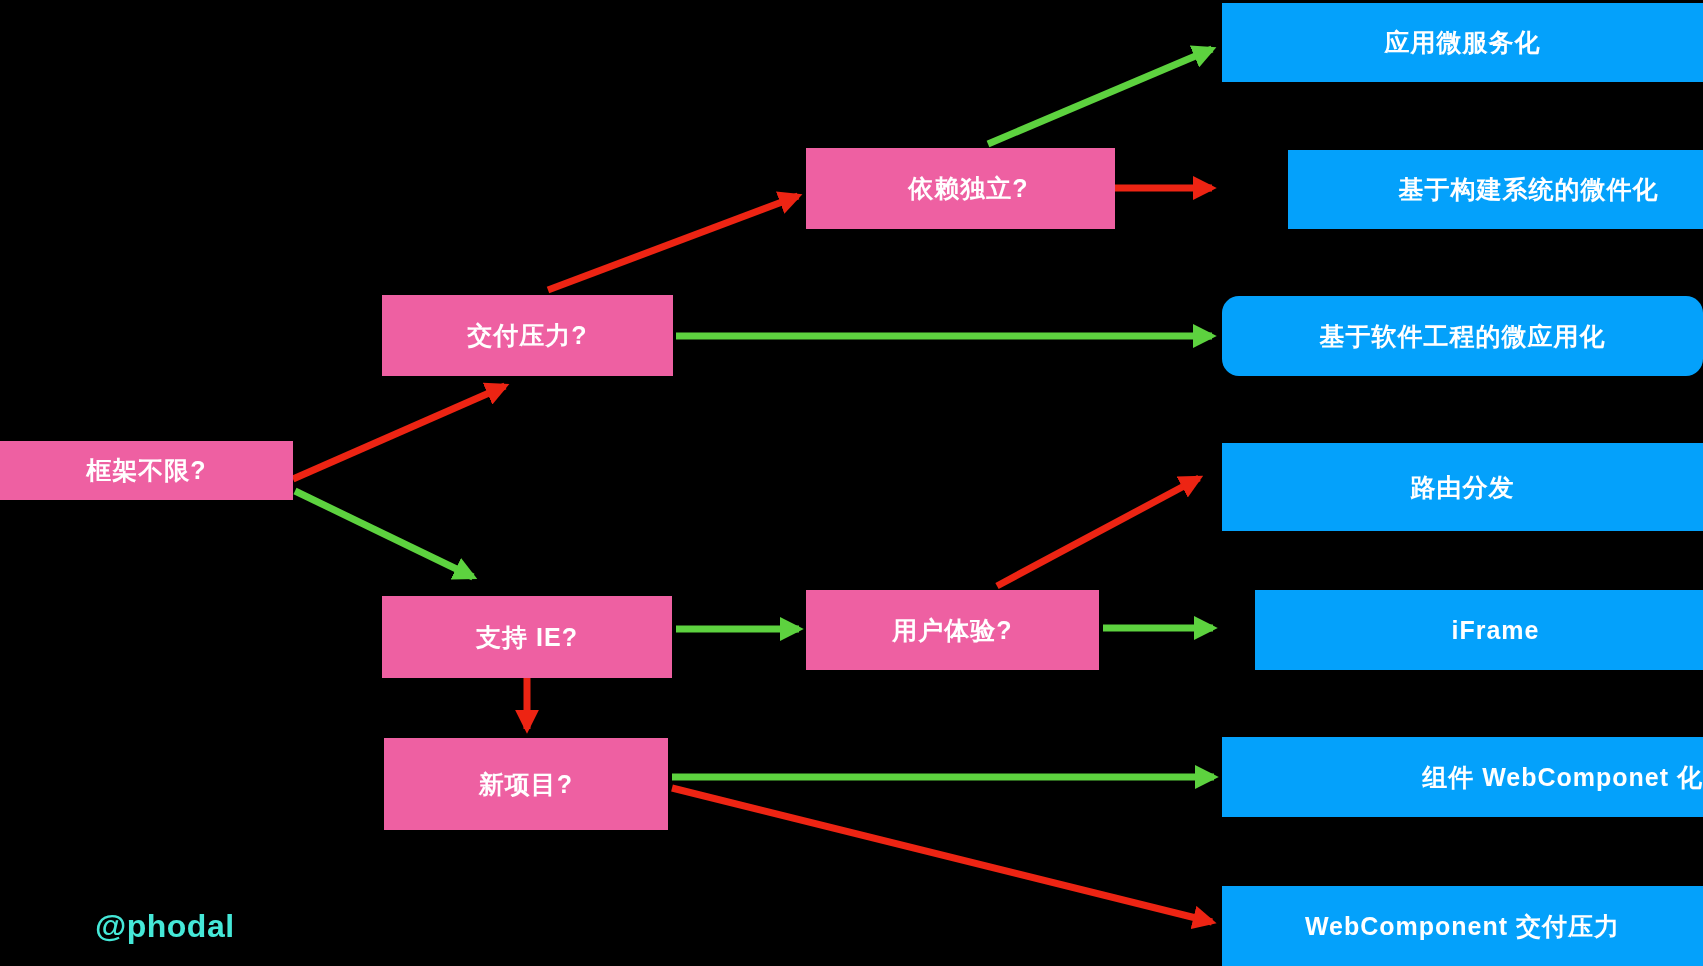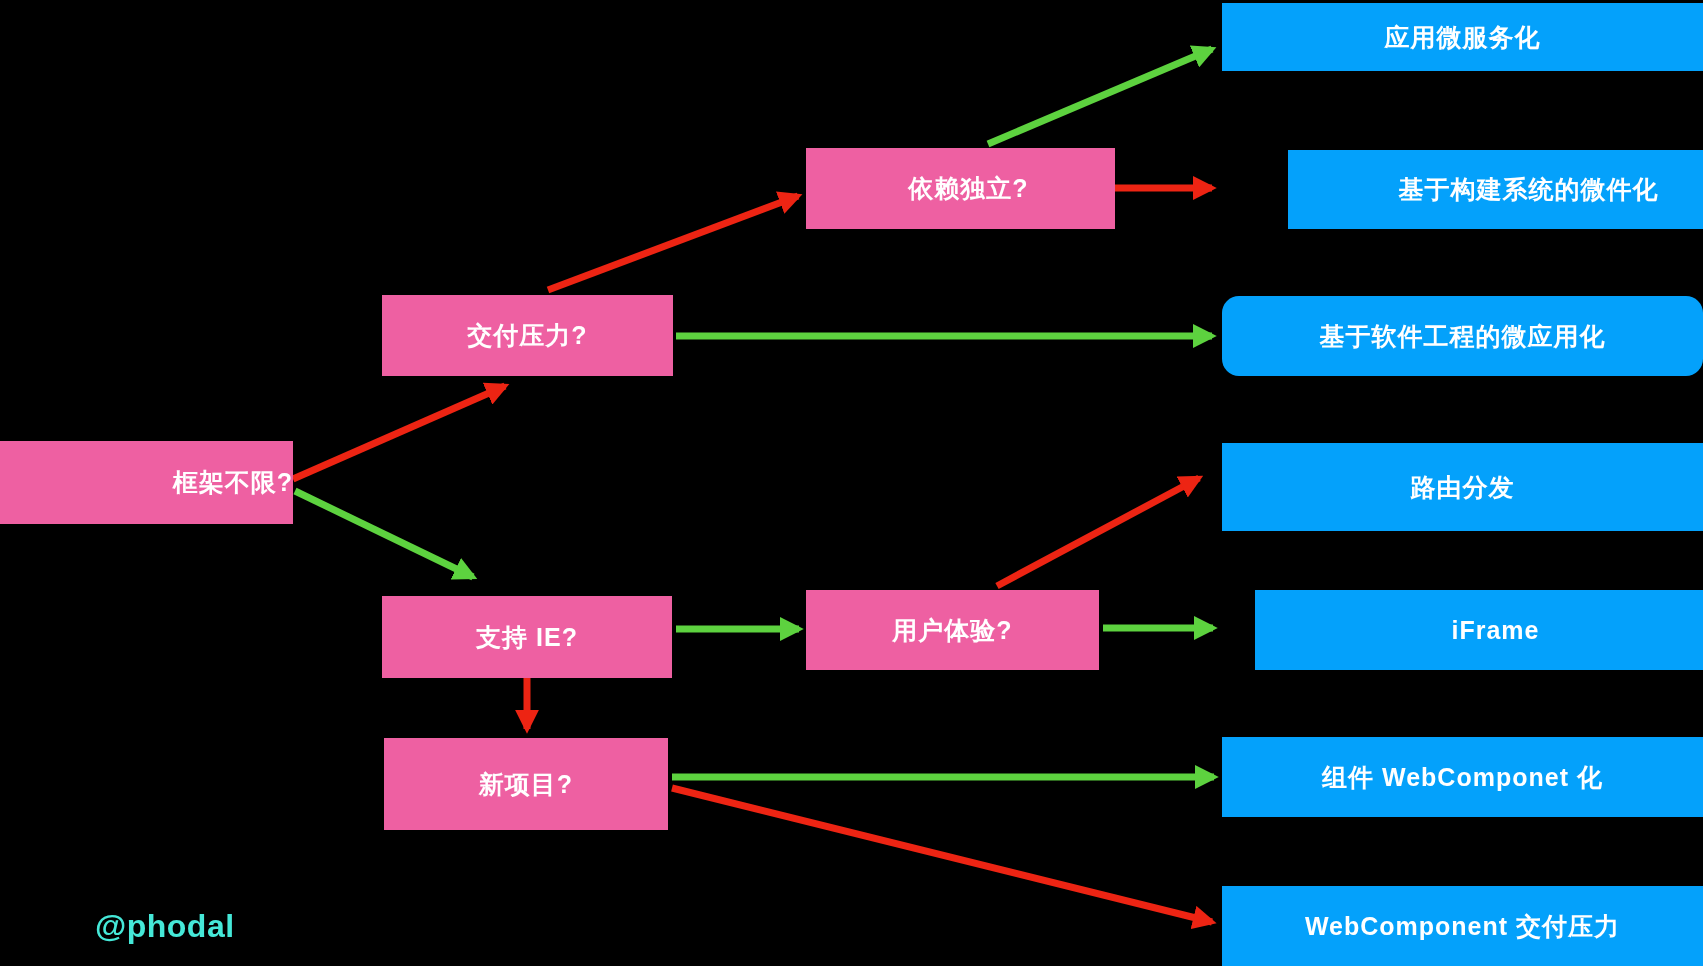--- a/index.html
+++ b/index.html
@@ -67,54 +67,54 @@
       <line x1="988" y1="144" x2="1212" y2="49" stroke="#5dd23f" stroke-width="7" marker-end="url(#head-green)"></line>
       <line x1="1101" y1="188" x2="1212" y2="188" stroke="#ed2413" stroke-width="7" marker-end="url(#head-red)"></line>
       <line x1="676" y1="629" x2="799" y2="629" stroke="#5dd23f" stroke-width="7" marker-end="url(#head-green)"></line>
       <line x1="527" y1="675" x2="527" y2="729" stroke="#ed2413" stroke-width="7" marker-end="url(#head-red)"></line>
       <line x1="997" y1="586" x2="1199" y2="478" stroke="#ed2413" stroke-width="7" marker-end="url(#head-red)"></line>
       <line x1="1103" y1="628" x2="1213" y2="628" stroke="#5dd23f" stroke-width="7" marker-end="url(#head-green)"></line>
       <line x1="672" y1="777" x2="1214" y2="777" stroke="#5dd23f" stroke-width="7" marker-end="url(#head-green)"></line>
       <line x1="672" y1="788" x2="1212" y2="922" stroke="#ed2413" stroke-width="7" marker-end="url(#head-red)"></line>
     </svg>
   <div id="node-layer">
-      <div class="node" style="left: 0px; top: 441px; width: 293px; height: 83px; background: rgb(238, 96, 162); justify-content: flex-end;">
+      <div class="node" style="left: 0px; top: 441px; width: 293px; height: 59px; background: rgb(238, 96, 162);">
         <span class="node-label">框架不限?</span>
       </div>
       <div class="node" style="left: 382px; top: 295px; width: 291px; height: 81px; background: rgb(238, 96, 162);">
         <span class="node-label">交付压力?</span>
       </div>
       <div class="node" style="left: 806px; top: 148px; width: 293px; height: 81px; background: rgb(238, 96, 162); padding-left: 16px;">
         <span class="node-label">依赖独立?</span>
       </div>
       <div class="node" style="left: 382px; top: 590px; width: 290px; height: 82px; background: rgb(238, 96, 162); margin-top: 6px;">
         <span class="node-label">支持 IE?</span>
       </div>
       <div class="node" style="left: 806px; top: 590px; width: 293px; height: 80px; background: rgb(238, 96, 162);">
         <span class="node-label">用户体验?</span>
       </div>
       <div class="node" style="left: 384px; top: 738px; width: 284px; height: 92px; background: rgb(238, 96, 162);">
         <span class="node-label">新项目?</span>
       </div>
-      <div class="node" style="left: 1222px; top: 3px; width: 481px; height: 68px; background: rgb(4, 161, 251); align-items: center;">
+      <div class="node" style="left: 1222px; top: 3px; width: 481px; height: 79px; background: rgb(4, 161, 251); align-items: center;">
         <span class="node-label">应用微服务化</span>
       </div>
       <div class="node" style="left: 1288px; top: 150px; width: 481px; height: 79px; background: rgb(4, 161, 251);">
         <span class="node-label">基于构建系统的微件化</span>
       </div>
       <div class="node" style="left: 1222px; top: 296px; width: 481px; height: 80px; background: rgb(4, 161, 251); border-radius: 17px;">
         <span class="node-label">基于软件工程的微应用化</span>
       </div>
       <div class="node" style="left: 1222px; top: 443px; width: 481px; height: 88px; background: rgb(4, 161, 251);">
         <span class="node-label">路由分发</span>
       </div>
       <div class="node" style="left: 1222px; top: 590px; width: 481px; height: 80px; background: rgb(4, 161, 251); margin-left: 33px;">
         <span class="node-label">iFrame</span>
       </div>
-      <div class="node" style="left: 1222px; top: 737px; width: 481px; height: 80px; background: rgb(4, 161, 251);">
+      <div class="node" style="left: 1222px; top: 737px; width: 481px; height: 80px; background: rgb(4, 161, 251); justify-content: flex-end;">
         <span class="node-label">组件 WebComponet 化</span>
       </div>
       <div class="node" style="left: 1222px; top: 886px; width: 481px; height: 80px; background: rgb(4, 161, 251);">
         <span class="node-label">WebComponent 交付压力</span>
       </div>
     </div>
   <div class="credit">@phodal</div>
 </div>
 
 </body></html>

